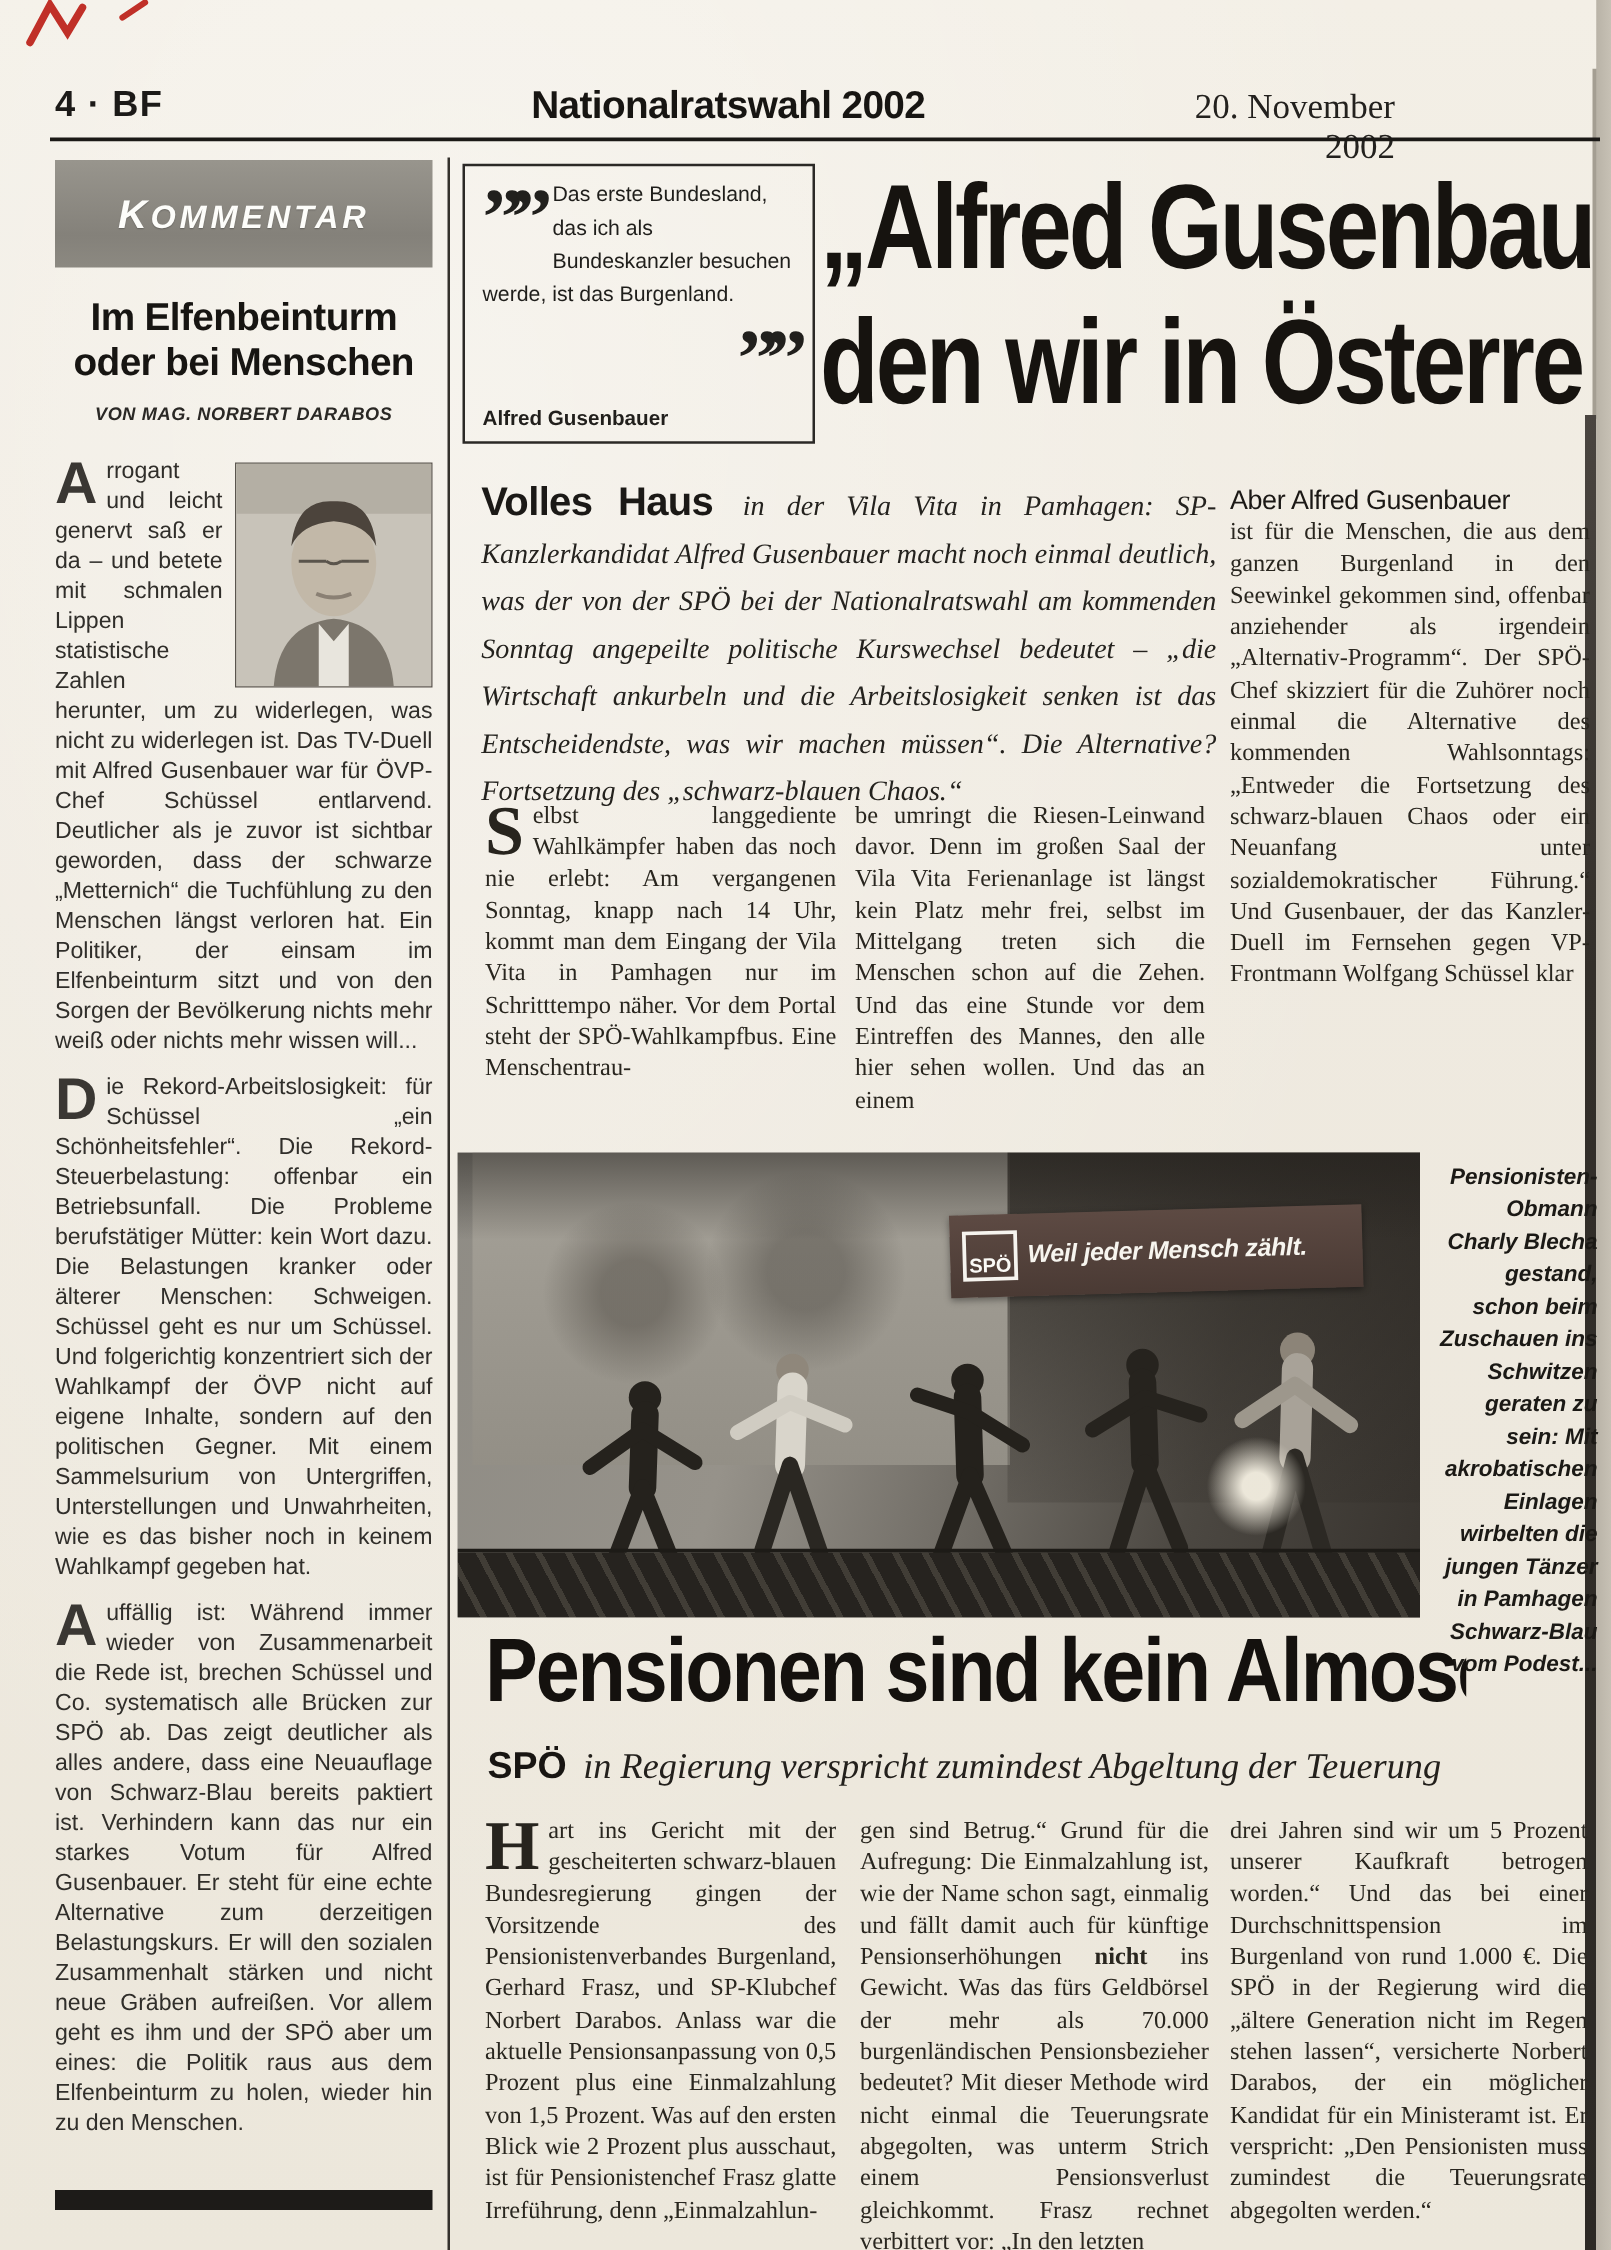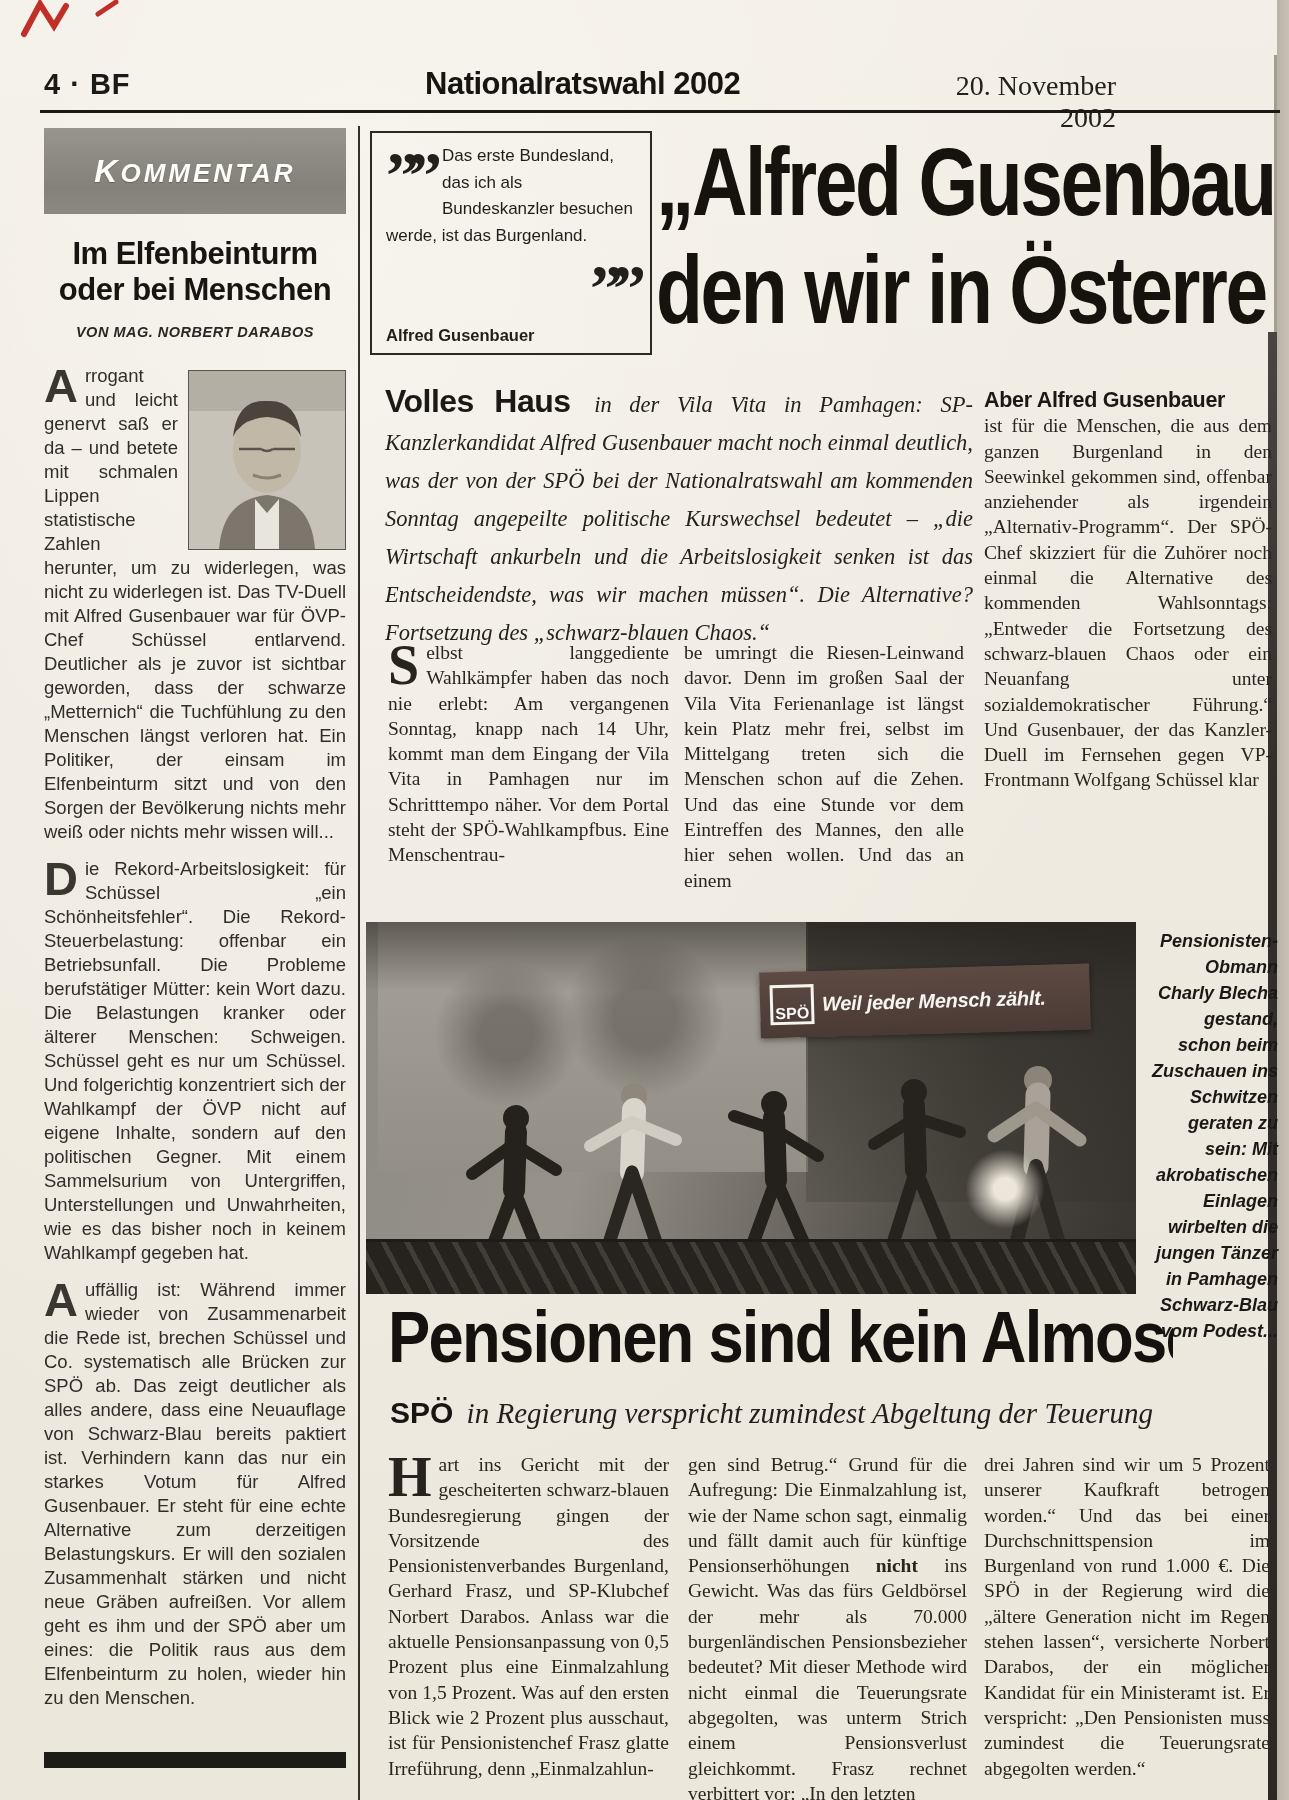--- a/index.html
+++ b/index.html
@@ -50,21 +50,21 @@
   .main-headline .hline{white-space:nowrap;font-weight:700;font-size:96px;line-height:108px;letter-spacing:-3px;color:#16130f;transform:scaleX(0.80);transform-origin:left top;}
   
   .intro{position:absolute;left:385px;top:382px;width:588px;text-align:justify;font-family:"Liberation Serif",serif;font-style:italic;font-size:22.5px;line-height:38px;color:#24221e;}
   .lead-in{font-family:"Liberation Sans",sans-serif;font-style:normal;font-weight:700;font-size:32px;letter-spacing:-0.5px;color:#1b1916;padding-right:6px;}
   
   .scol{position:absolute;text-align:justify;font-family:"Liberation Serif",serif;font-size:19.5px;line-height:25.3px;color:#29261f;}
   .col-a{left:388px;top:640px;width:281px;}
   .col-b{left:684px;top:640px;width:280px;}
   .col-r{left:984px;top:388px;width:288px;}
   .dropcap-serif{float:left;font-weight:700;font-size:56px;line-height:44px;padding:3px 7px 0 0;color:#27241e;font-family:"Liberation Serif",serif;}
-  .subhead-sans{font-family:"Liberation Sans",sans-serif;font-weight:700;font-size:21.5px;letter-spacing:-0.3px;color:#1b1815;margin:12px 0 6px;text-align:left;}
+  .subhead-sans{font-family:"Liberation Sans",sans-serif;font-weight:400;font-size:21.5px;letter-spacing:-0.3px;color:#1b1815;margin:12px 0 6px;text-align:left;}
   .col-r p{margin:0;}
   
   .photo{position:absolute;left:366px;top:922px;width:770px;height:372px;overflow:hidden;
     background:linear-gradient(105deg,#8f8c85 0%,#96928a 32%,#716d66 55%,#4c4842 76%,#37332e 100%);}
   .photo .screen{position:absolute;left:12px;top:0;width:430px;height:250px;
     background:
       radial-gradient(circle at 30% 45%, rgba(70,65,58,0.45) 0 8%, rgba(70,65,58,0) 22%),
       radial-gradient(circle at 62% 38%, rgba(60,56,50,0.4) 0 10%, rgba(60,56,50,0) 26%),
       linear-gradient(180deg,#a6a299 0%,#938f86 100%);
     filter:blur(0.4px);}

